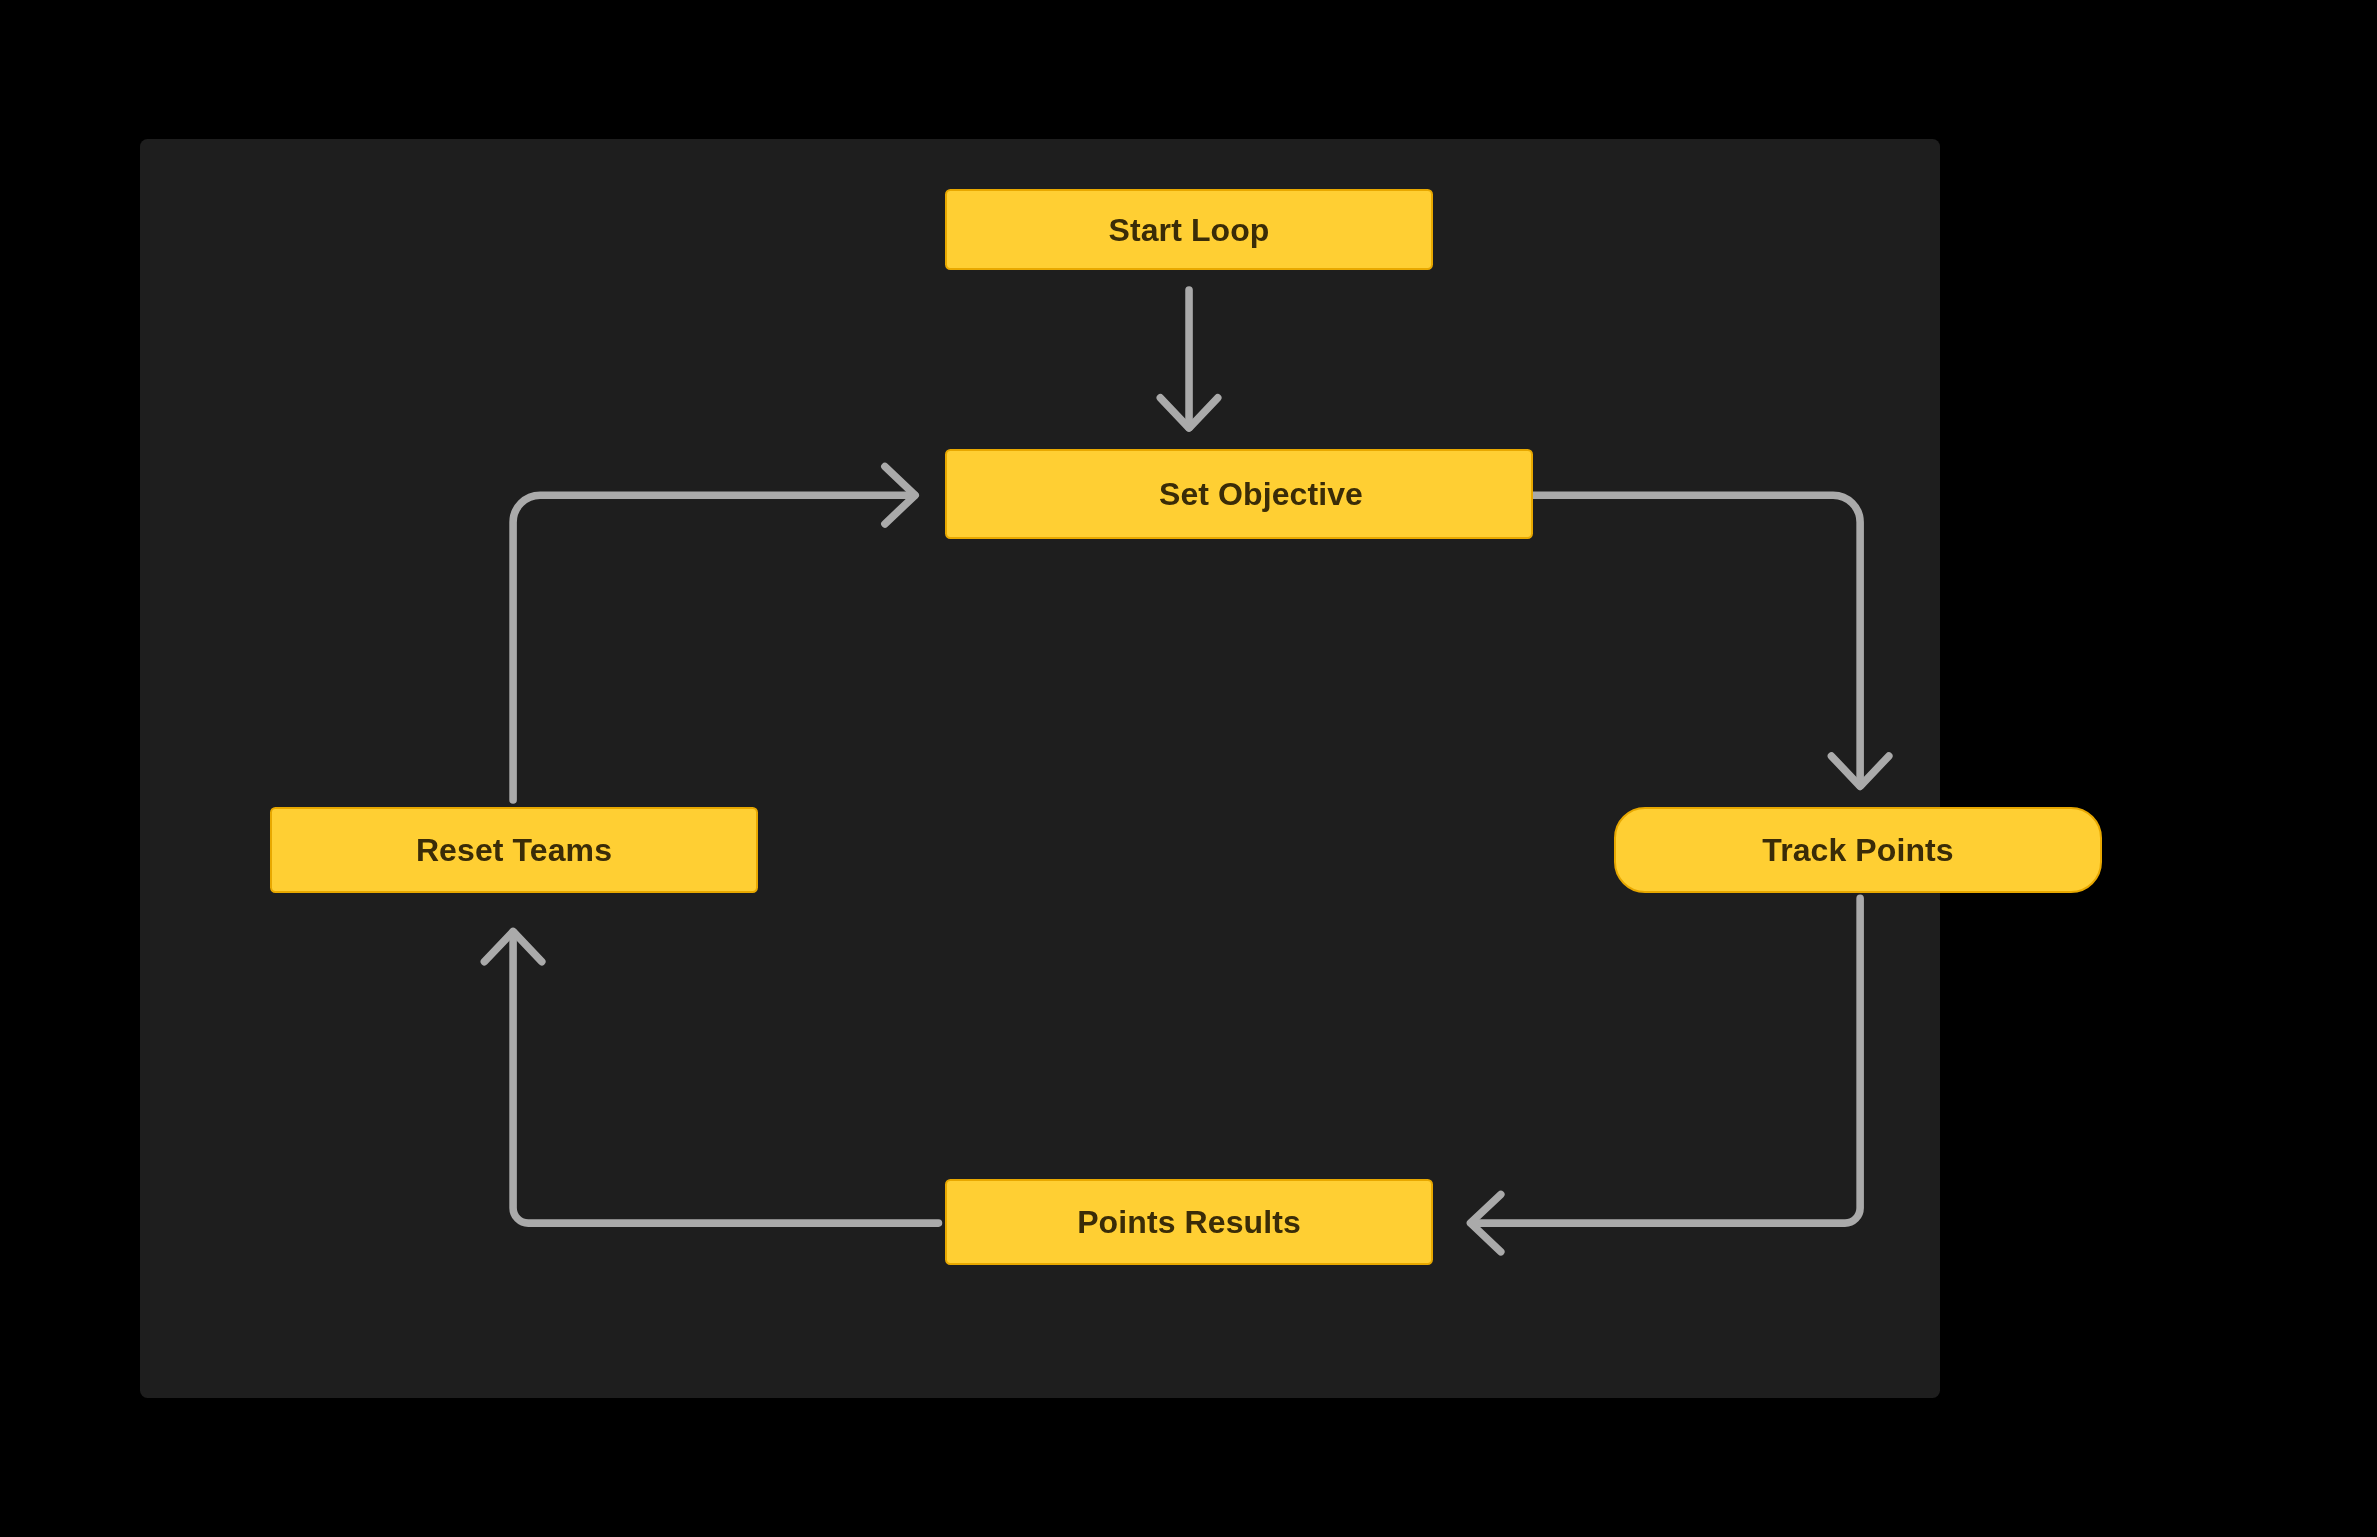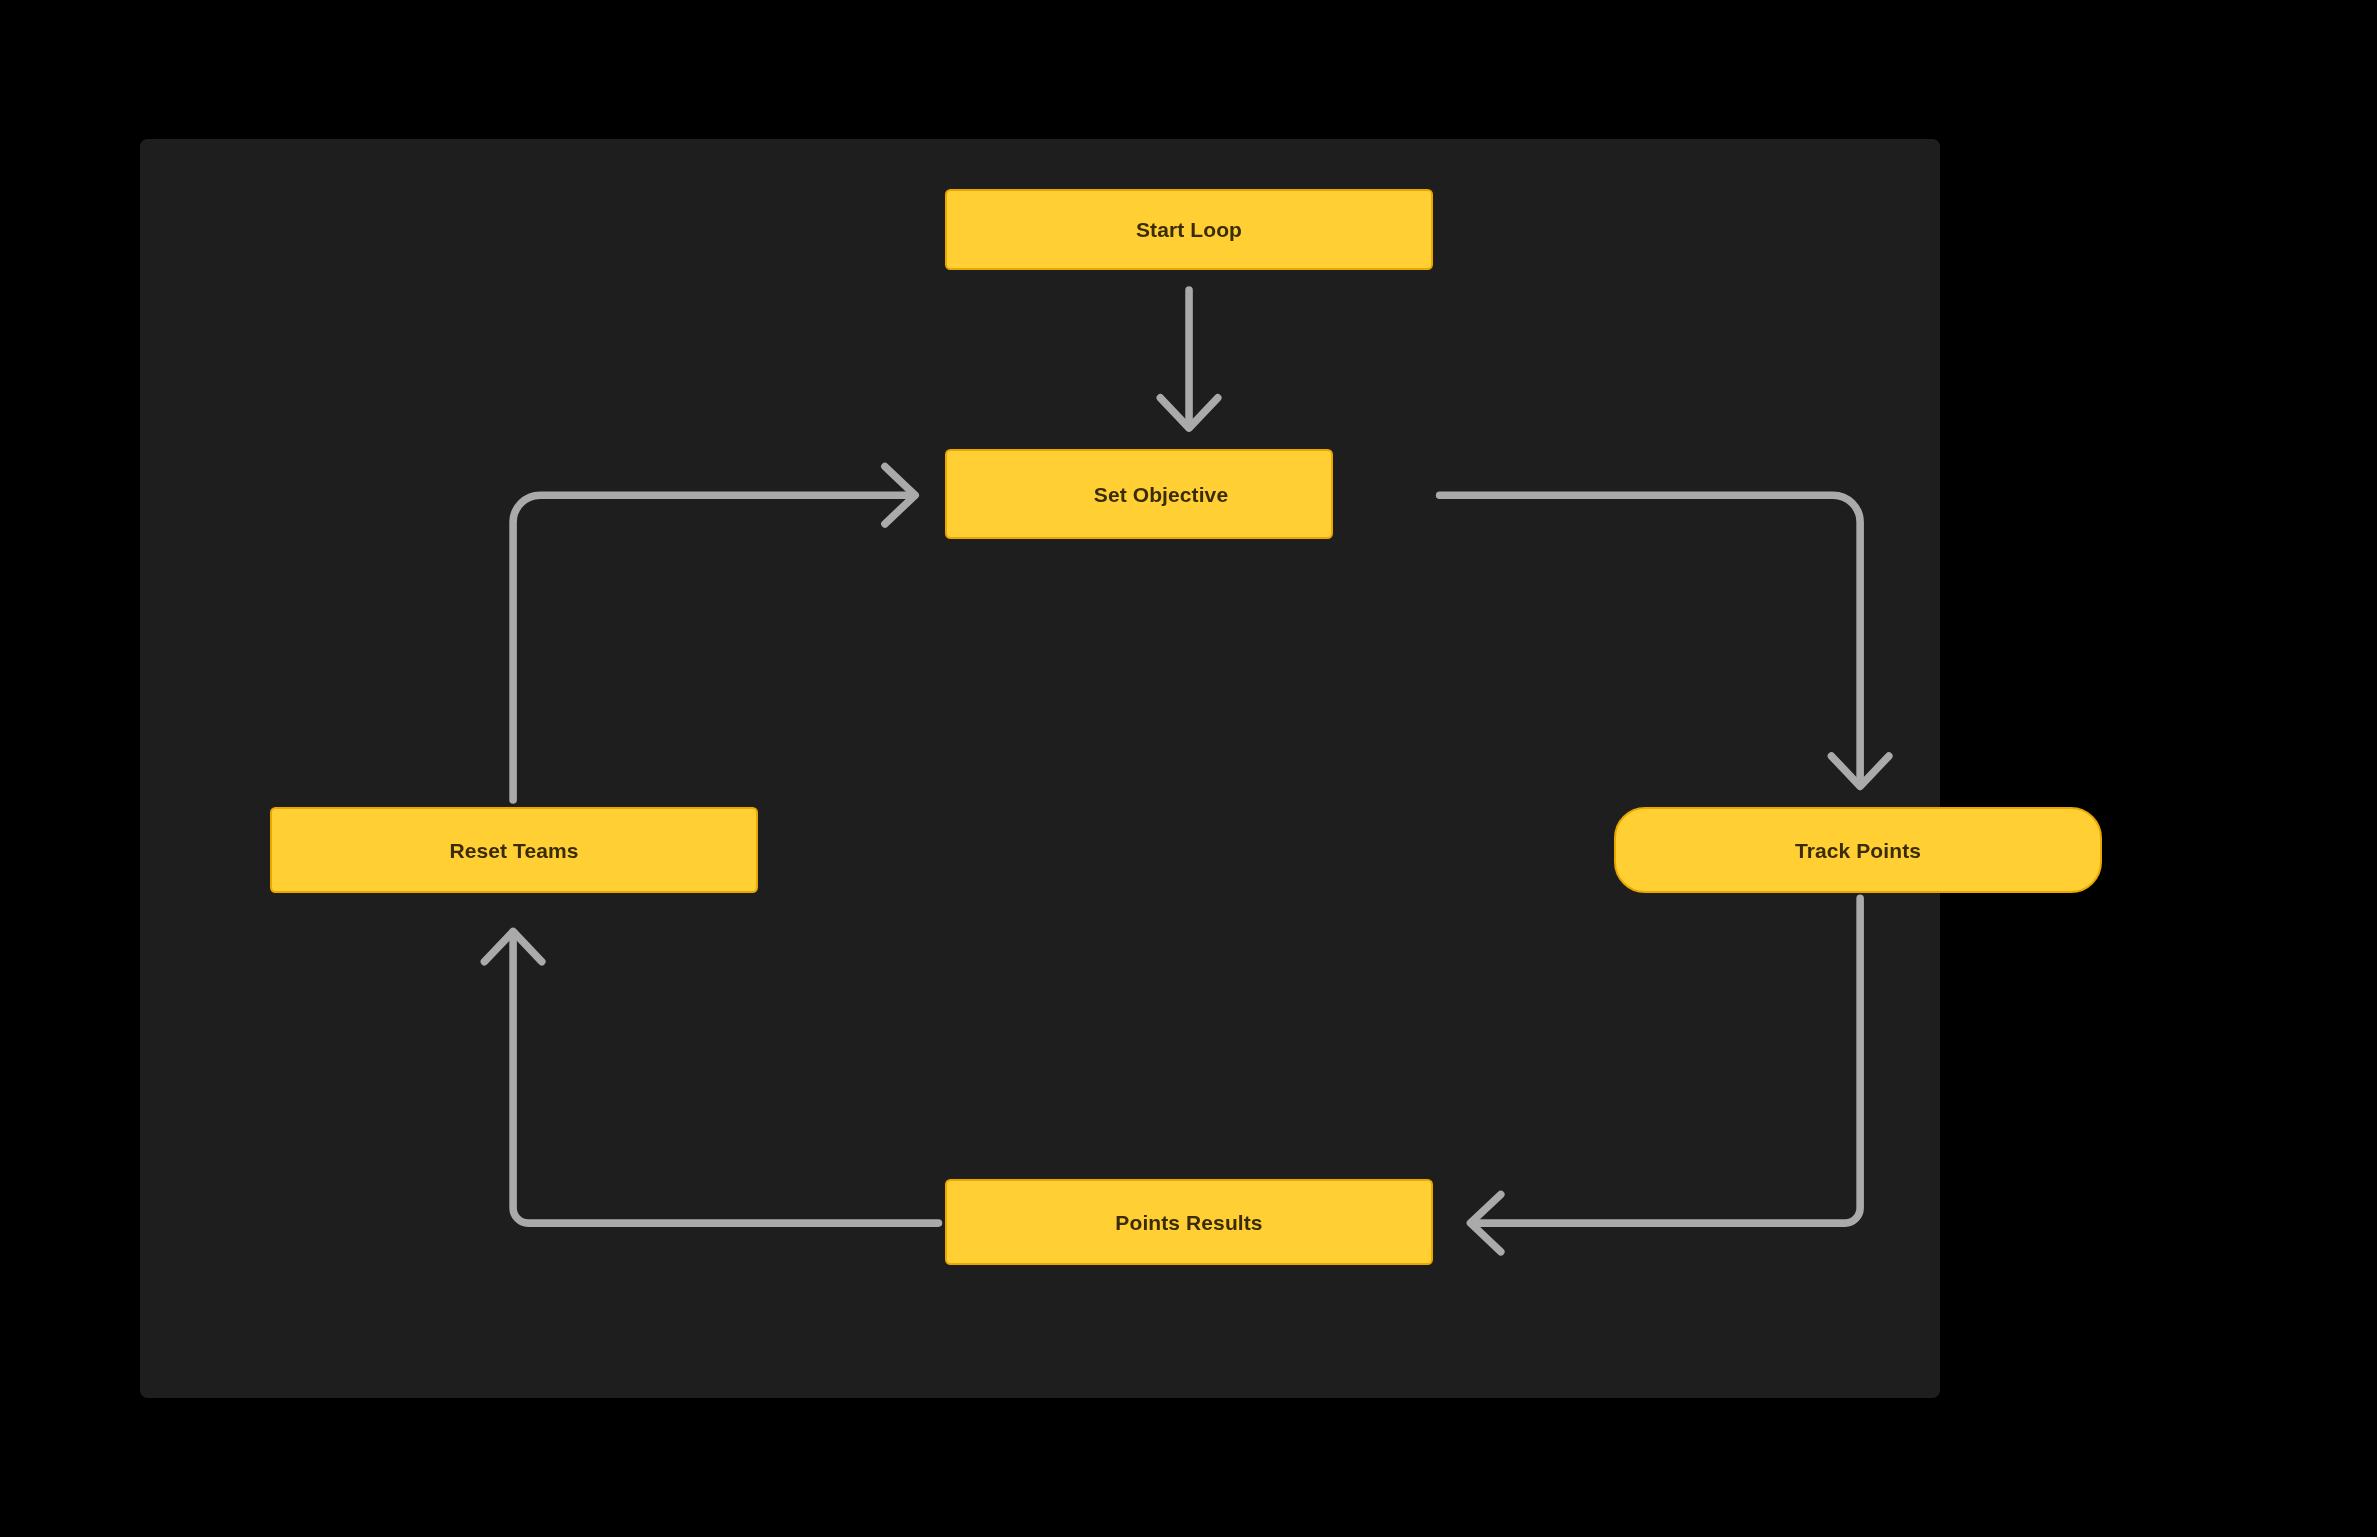--- a/index.html
+++ b/index.html
@@ -43,27 +43,27 @@
     border: 2.7px solid #E8A800;
     border-radius: 5.4px;
     display: flex;
     align-items: center;
     justify-content: center;
   }
   .node-label {
     color: #3A2C08;
     font-family: "Liberation Sans", sans-serif;
     font-weight: bold;
-    font-size: 21px;
+    font-size: 32px;
     letter-spacing: 0.1px;
     white-space: nowrap;
     line-height: 1;
   }
   #node-start-loop   { left: 945px; top: 189px;  width: 488px; height: 81px; }
-  #node-set-objective{ left: 945px; top: 449px;  width: 388px; height: 90px; padding-left: 44px; }
+  #node-set-objective{ left: 945px; top: 449px;  width: 588px; height: 90px; padding-left: 44px; }
   #node-track-points { left: 1614px; top: 807px; width: 488px; height: 86px; border-radius: 31px; }
   #node-reset-teams  { left: 270px;  top: 807px; width: 488px; height: 86px; }
   #node-display-results { left: 945px; top: 1179px; width: 488px; height: 86px; }
 </style>
 </head>
 <body>
 
 <div id="stage">
 
   <div id="panel"></div>

